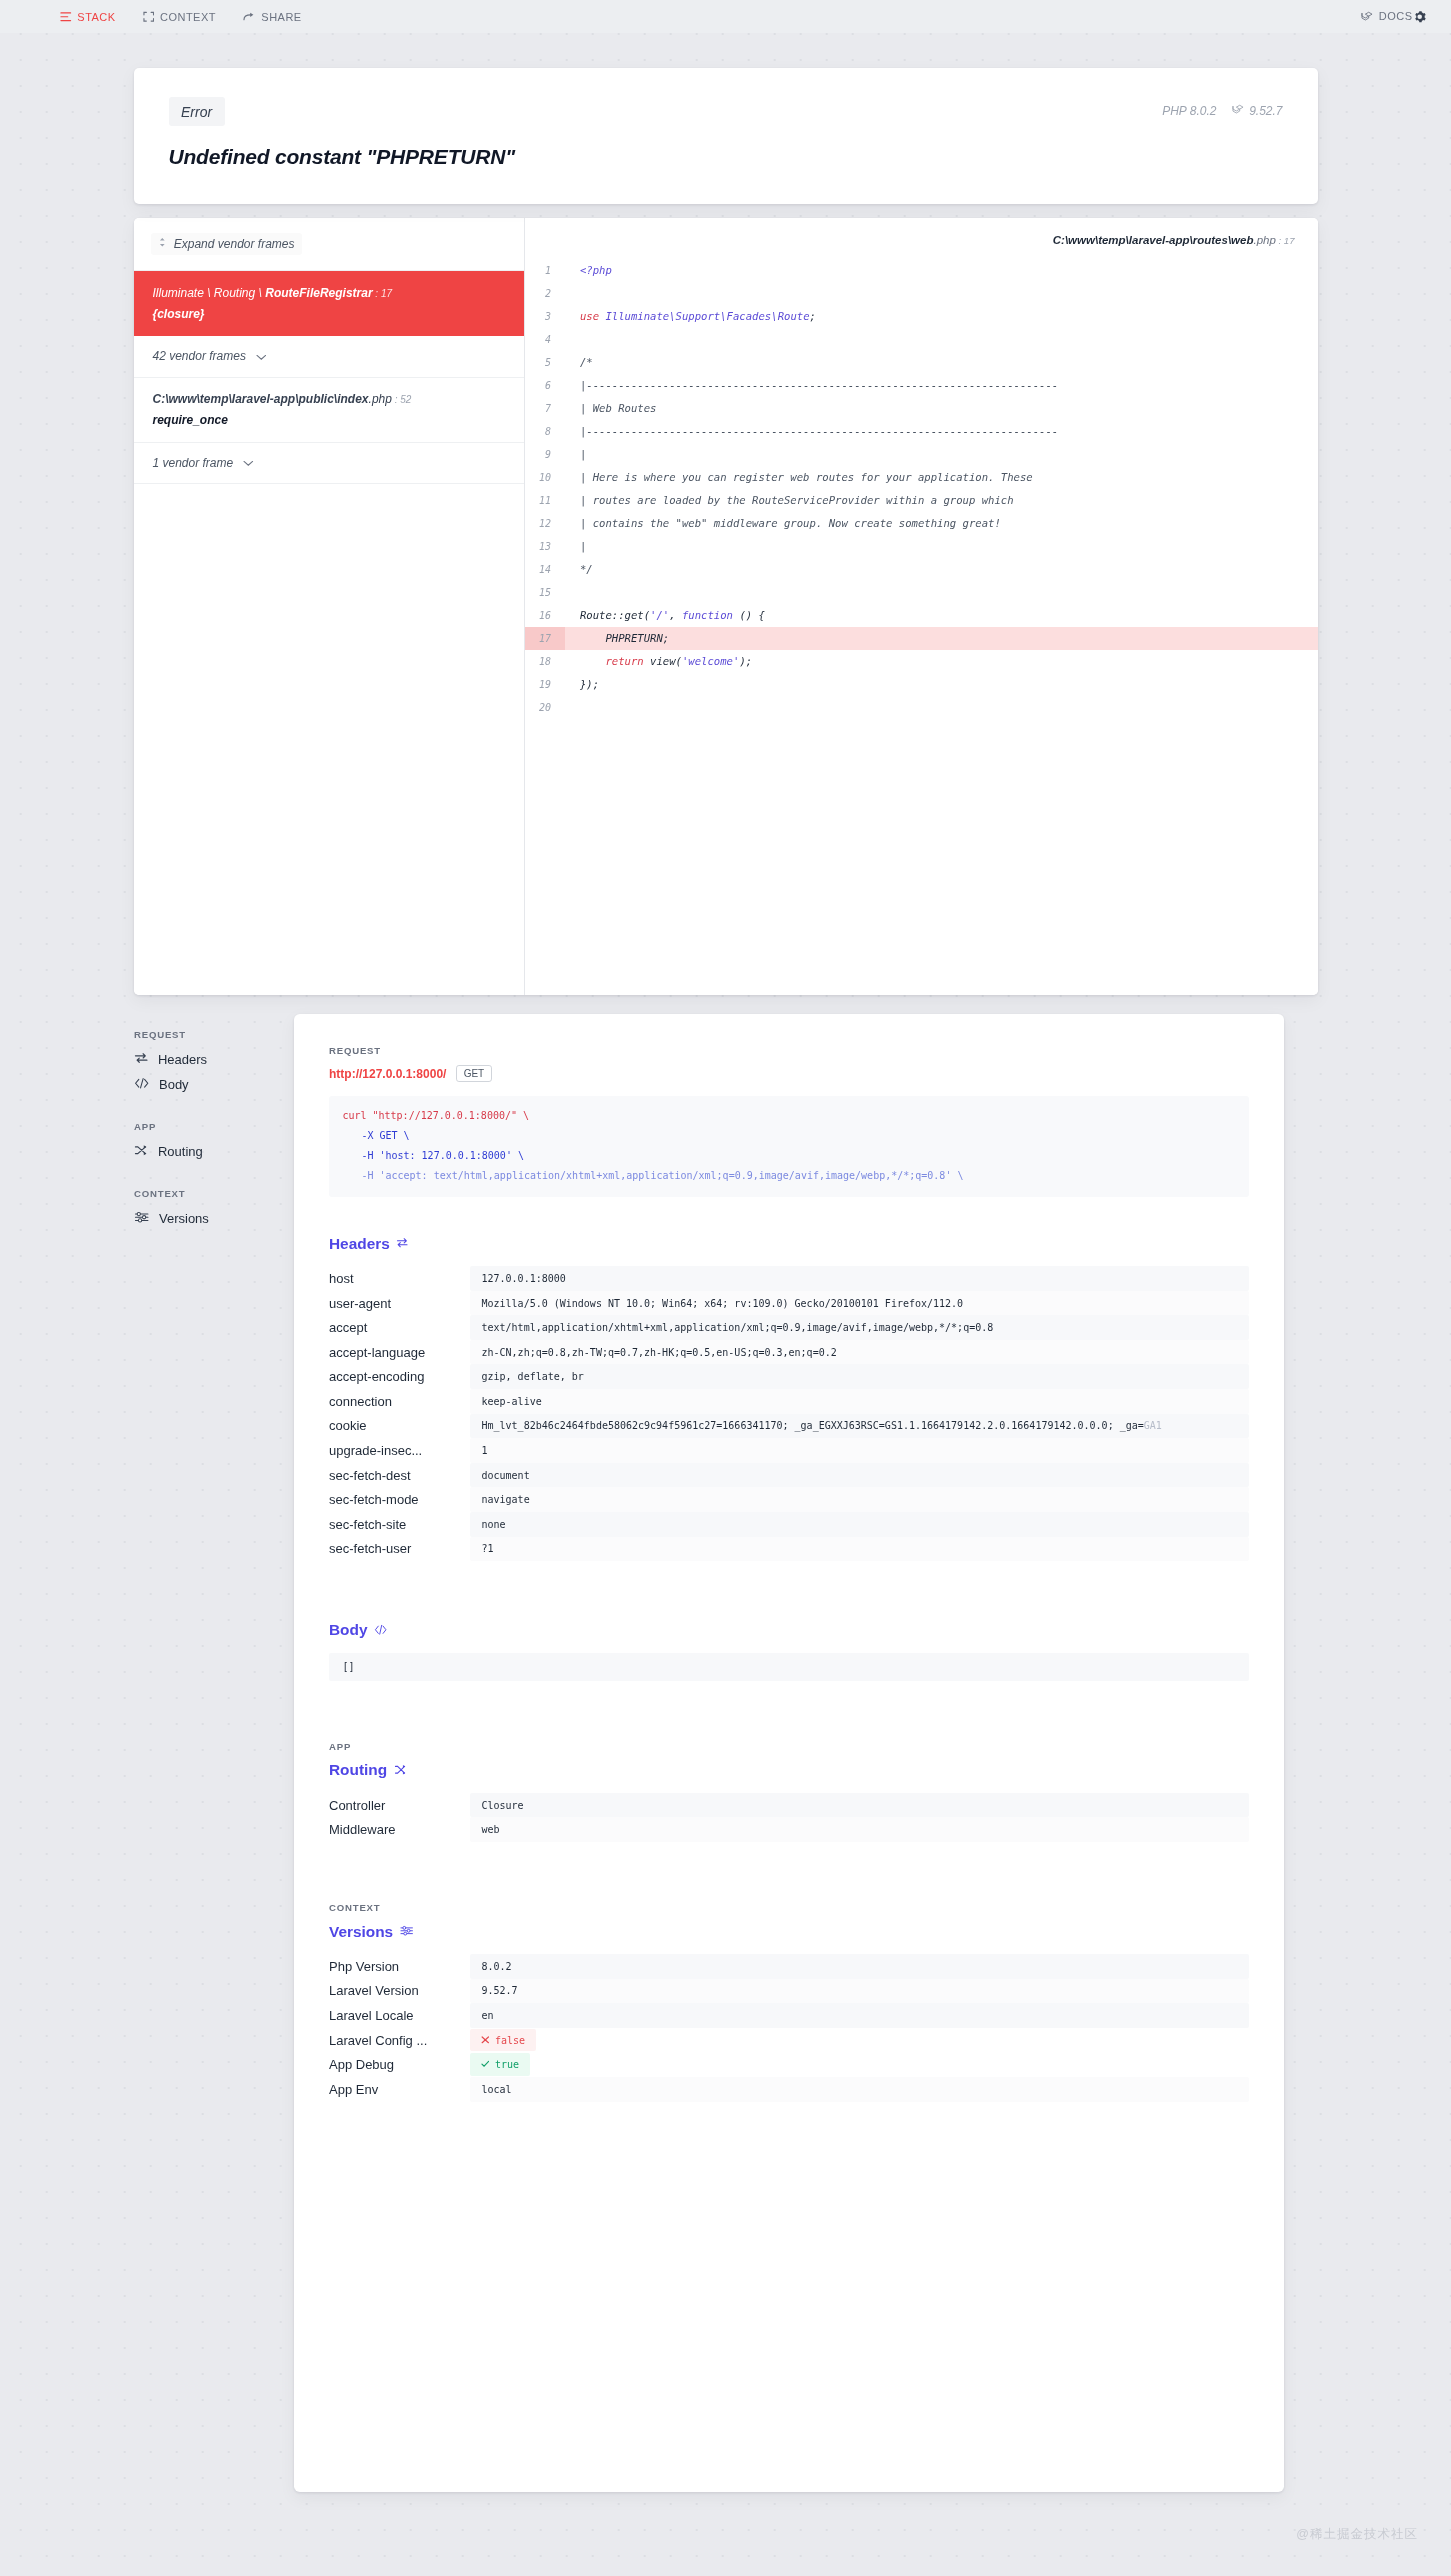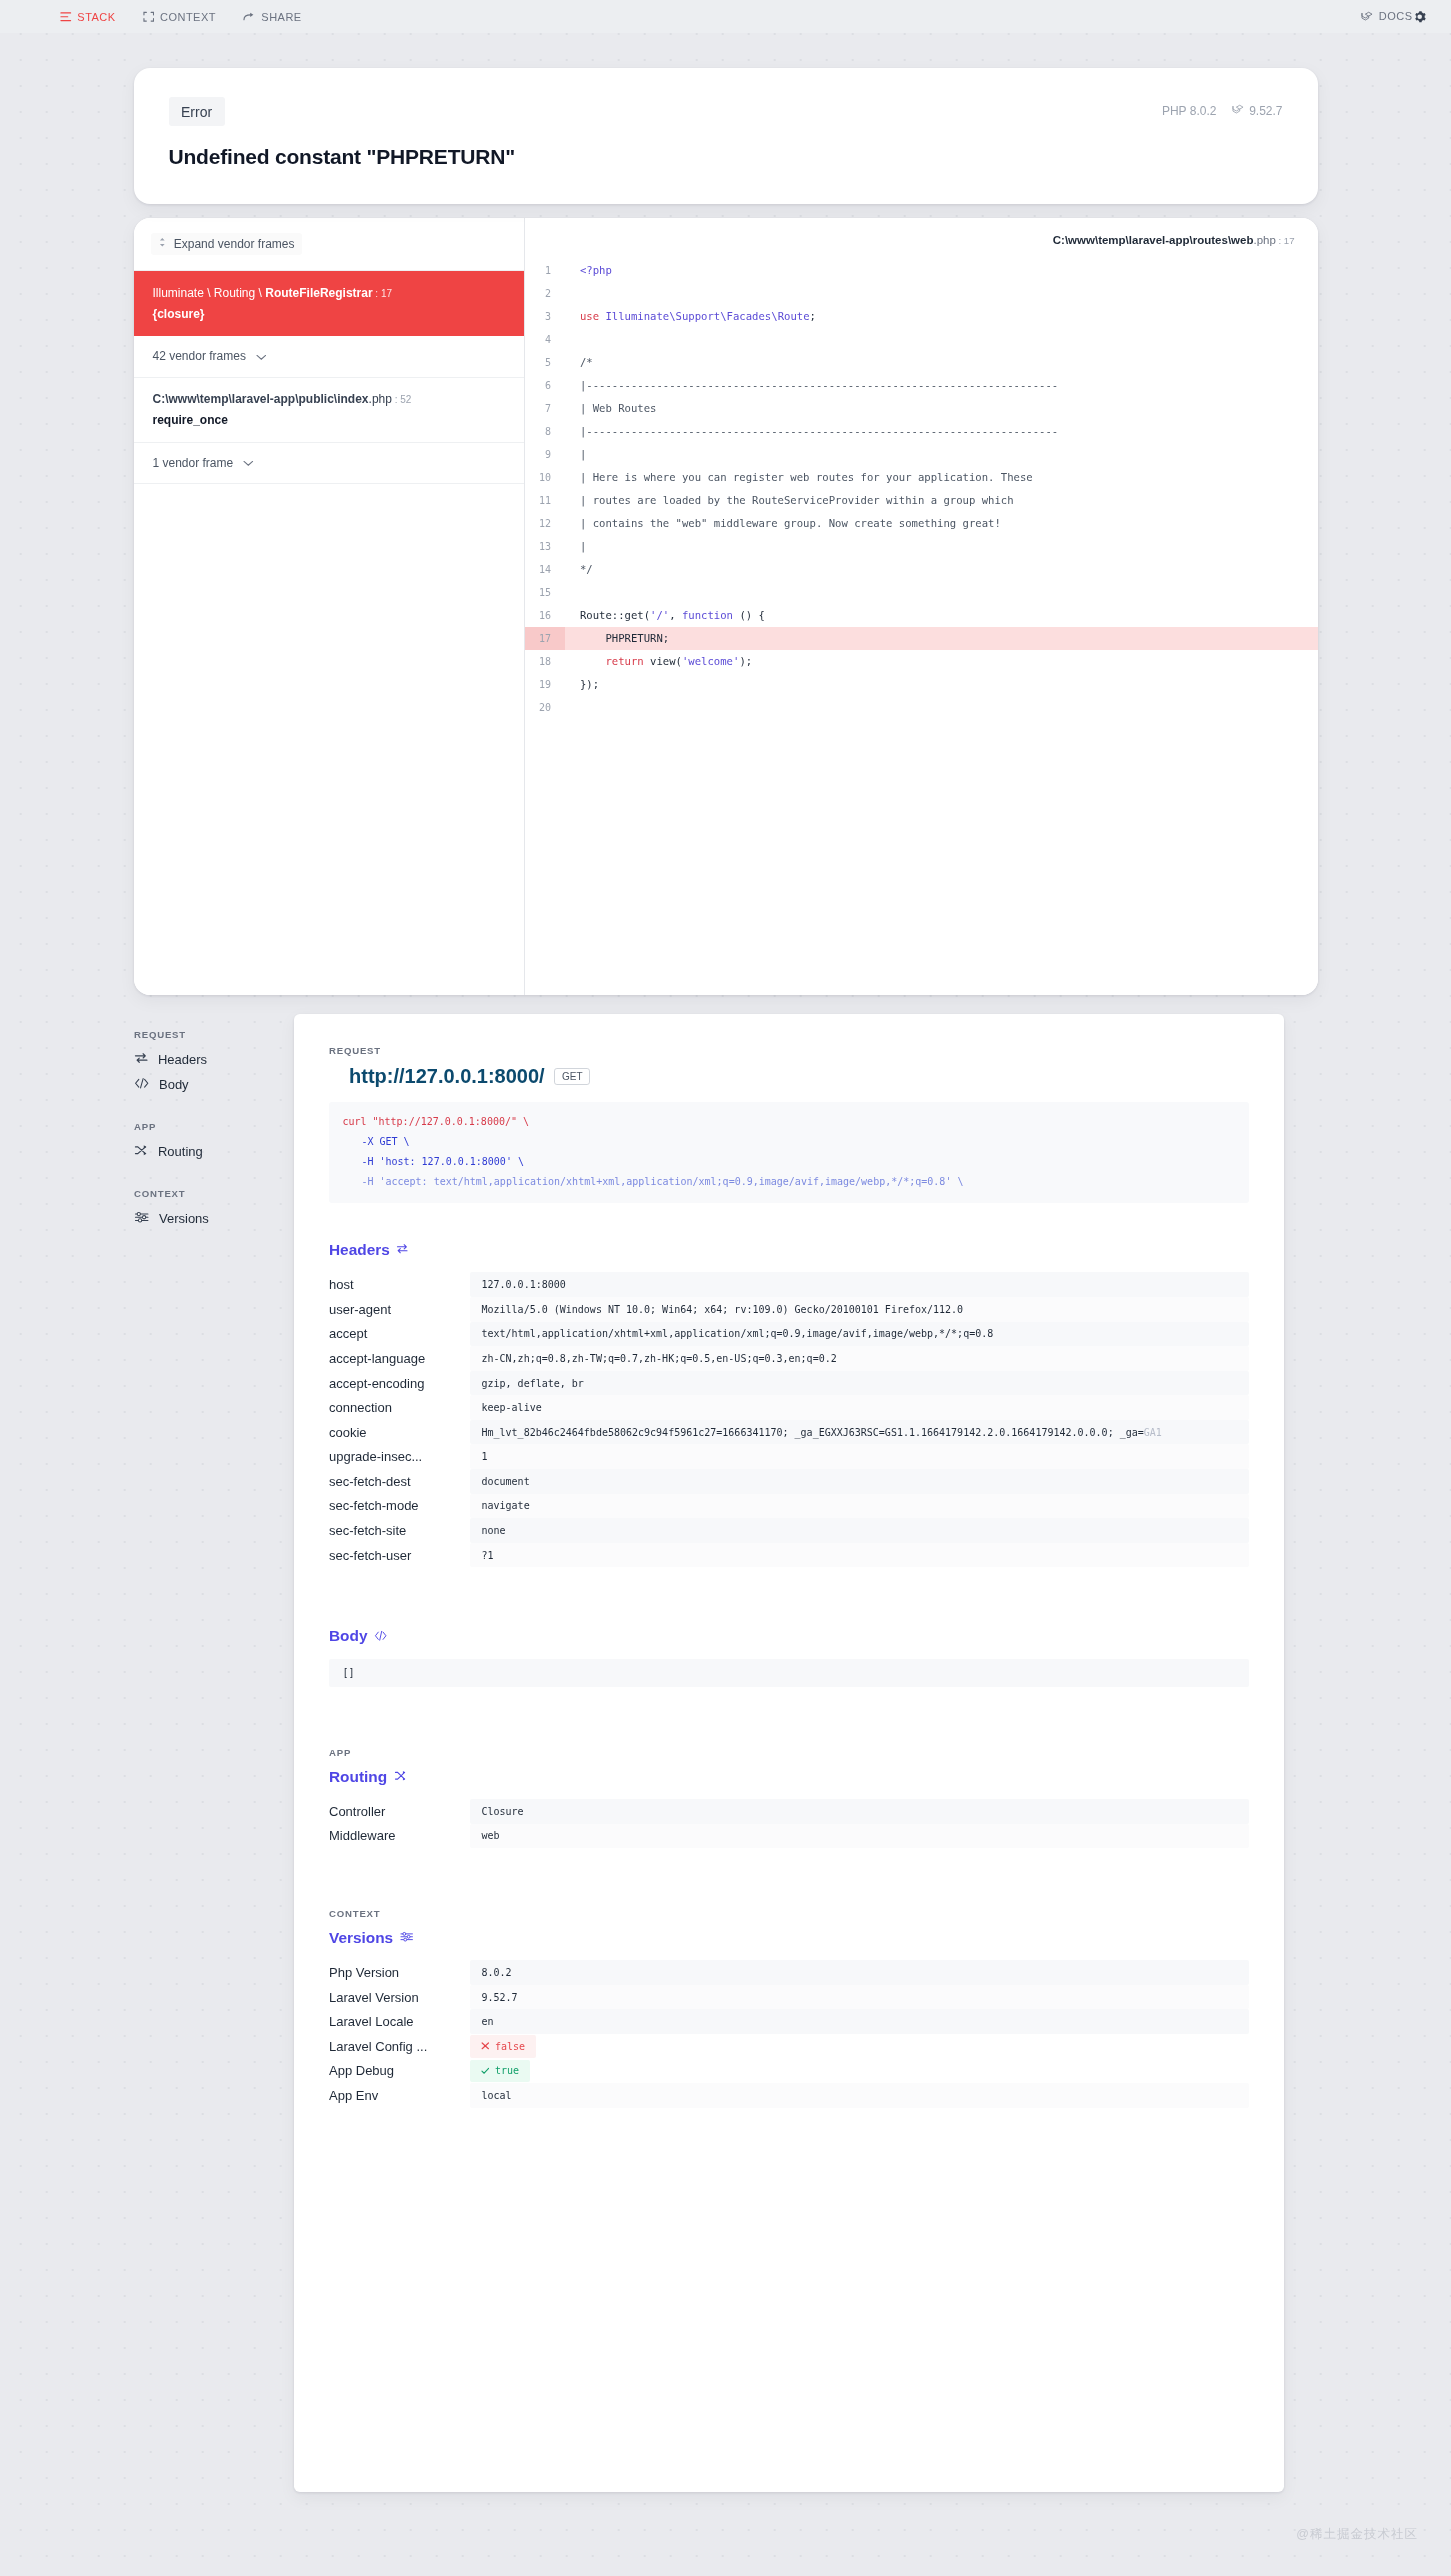--- a/index.html
+++ b/index.html
@@ -39,22 +39,23 @@
   }
   .nav-item.active { color: #ef4444; }
   .nav-item svg { display: block; }
 
   
   .shell { width: 1451px; }
   .card {
     background: #fff;
     margin: 0 auto;
     width: 1184px;
-    border-radius: 16px;
+    border-radius: 5px;
     box-shadow: 0 1px 2.9px rgba(16,24,40,.10), 0 5.8px 17.3px rgba(16,24,40,.05);
+    font-style: italic;
   }
   .error-card {
     margin-top: 35px;
     padding: 29px 35px 35px 35px;
     position: relative;
   }
   .exception-class {
     display: inline-block;
     background: #f3f4f6;
     color: #374151;
@@ -182,21 +183,21 @@
     border-radius: 5.8px;
     padding: 31px 35px 38px 35px;
     box-shadow: 0 1px 2.9px rgba(16,24,40,.10), 0 5.8px 17.3px rgba(16,24,40,.05);
     min-height: 1478px;
   }
   .sec-kicker {
     font-size: 9.6px; letter-spacing: 0.8px; color: #6b7280;
     text-transform: uppercase; font-weight: 600; margin-bottom: 9.6px;
   }
   .url-row { display: flex; align-items: center; gap: 9.6px; margin-bottom: 13.4px; }
-  .url-text { font-size: 20px; font-weight: 700; color: #0c4a6e; margin-left: 20px; }
+  .url-text { font-size: 12px; font-weight: 700; color: #ef4444; }
   .method-pill {
     border: 1px solid #d1d5db; border-radius: 2.9px;
     font-size: 10px; color: #4b5563;
     padding: 1.9px 6.7px; background: #fff;
   }
   .curl-box {
     background: #f8f9fb;
     border-radius: 2.9px;
     padding: 10.6px 13.4px;
     font-family: "DejaVu Sans Mono", monospace;

